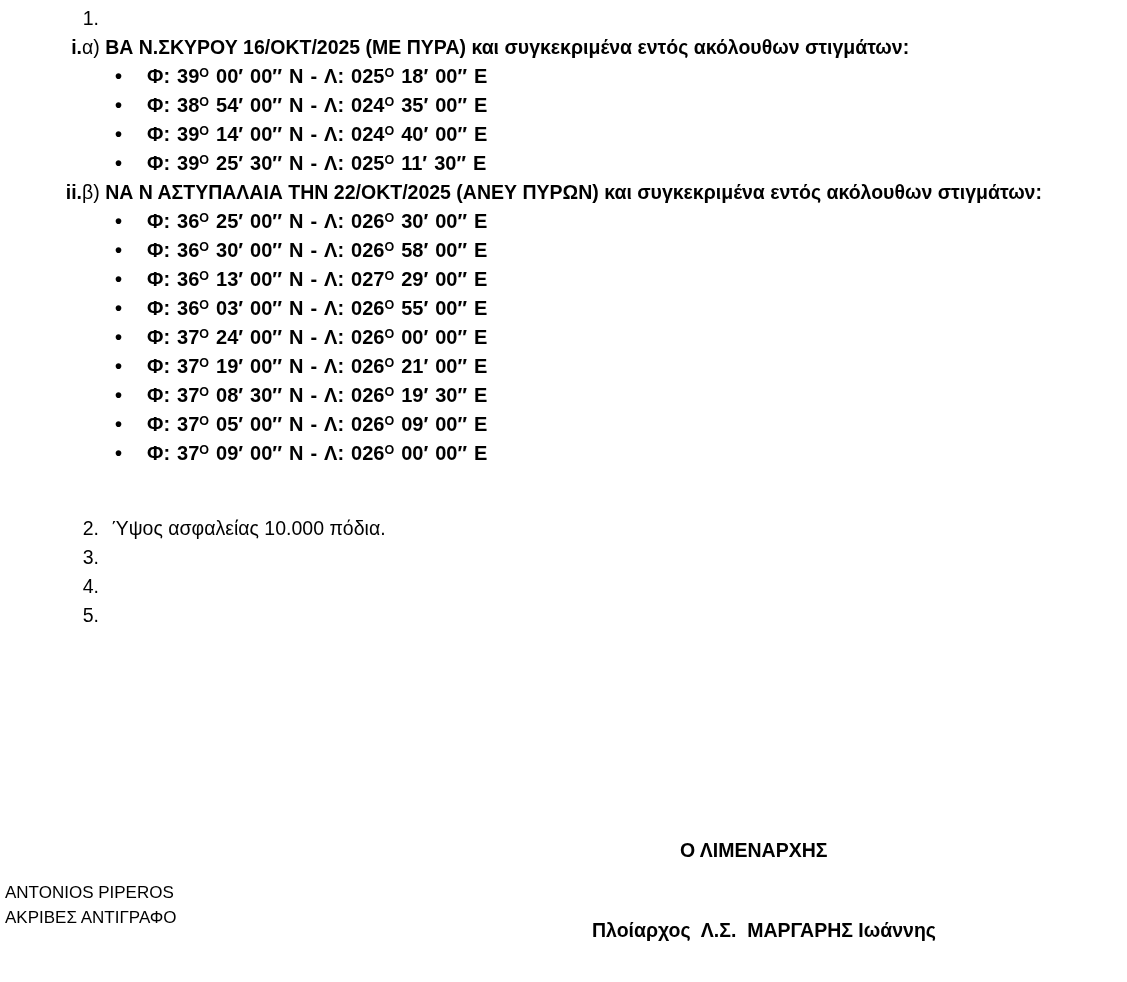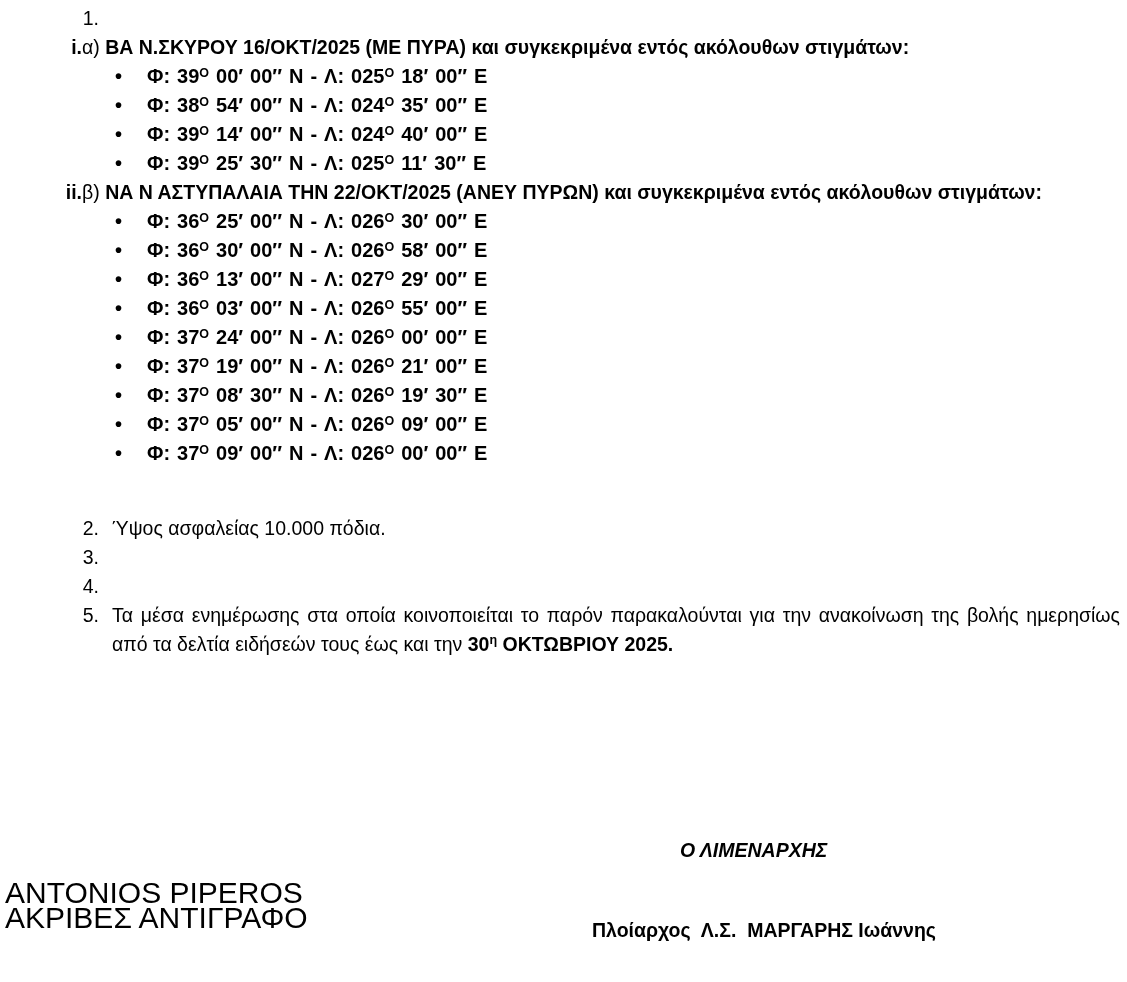--- a/index.html
+++ b/index.html
@@ -31,23 +31,23 @@
   .coord span { margin-right: 0; }
   .coord .cs { margin-right: 7px; }
   .coord .deg {
     font-size: 12.5px; font-weight: bold;
     position: relative; top: -6.5px; margin-right: 7px;
     vertical-align: baseline; line-height: 0;
   }
   sup { line-height: 0; }
   .sup-eta { font-size: 12.5px; font-weight: bold; vertical-align: super; }
 
-  .sig-title { position: absolute; left: 680px; top: 836px; font-weight: bold; font-style: italic; }
+  .sig-title { position: absolute; left: 680px; top: 836px; font-weight: bold; }
   .sig-name  { position: absolute; left: 592px; top: 916px; font-weight: bold; white-space: pre; text-align: center; }
-  .stamp     { position: absolute; left: 5px; top: 880px; font-size: 30px; line-height: 25px; }
+  .stamp     { position: absolute; left: 5px; top: 880px; font-size: 17px; line-height: 25px; }
 </style>
 </head>
 <body>
 
 <div class="page">
   <div class="content">
 
     <div class="row">
       <span class="num">1.</span>
     </div>
@@ -366,21 +366,20 @@
     <div class="row">
       <span class="num">3.</span>
     </div>
 
     <div class="row">
       <span class="num">4.</span>
     </div>
 
     <div class="row">
       <span class="num">5.</span>
-      <div class="txt justify"><span>Τα μέσα ενημέρωσης στα οποία κοινοποιείται το παρόν παρακαλούνται για την ανακοίνωση της βολής ημερησίως από τα δελτία ειδήσεών τους έως και την </span><span class="b">30</span><sup class="sup-eta">η</sup><span class="b"> ΟΚΤΩΒΡΙΟΥ 2025.</span></div>
     </div>
 
   </div>
 
   <div class="sig-title">Ο ΛΙΜΕΝΑΡΧΗΣ</div>
   <div class="sig-name">Πλοίαρχος  Λ.Σ.  ΜΑΡΓΑΡΗΣ Ιωάννης</div>
 
   <div class="stamp">
     <div>ANTONIOS PIPEROS</div>
     <div>ΑΚΡΙΒΕΣ ΑΝΤΙΓΡΑΦΟ</div>

